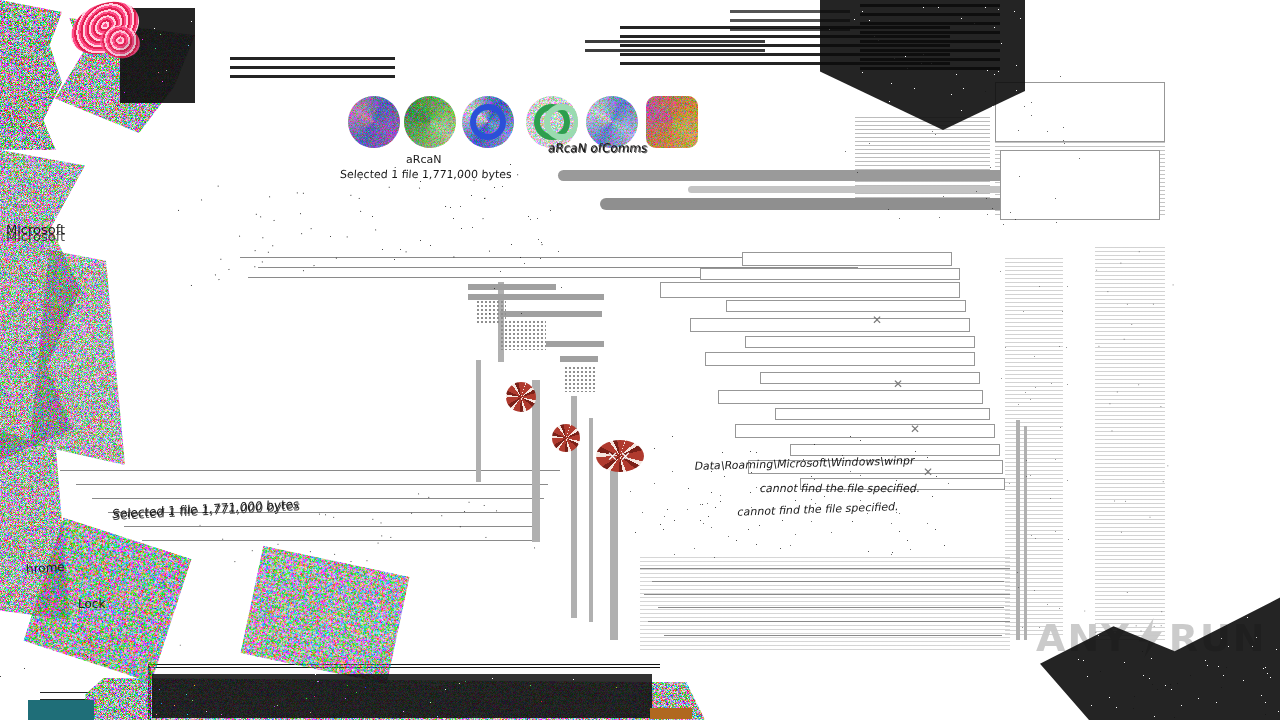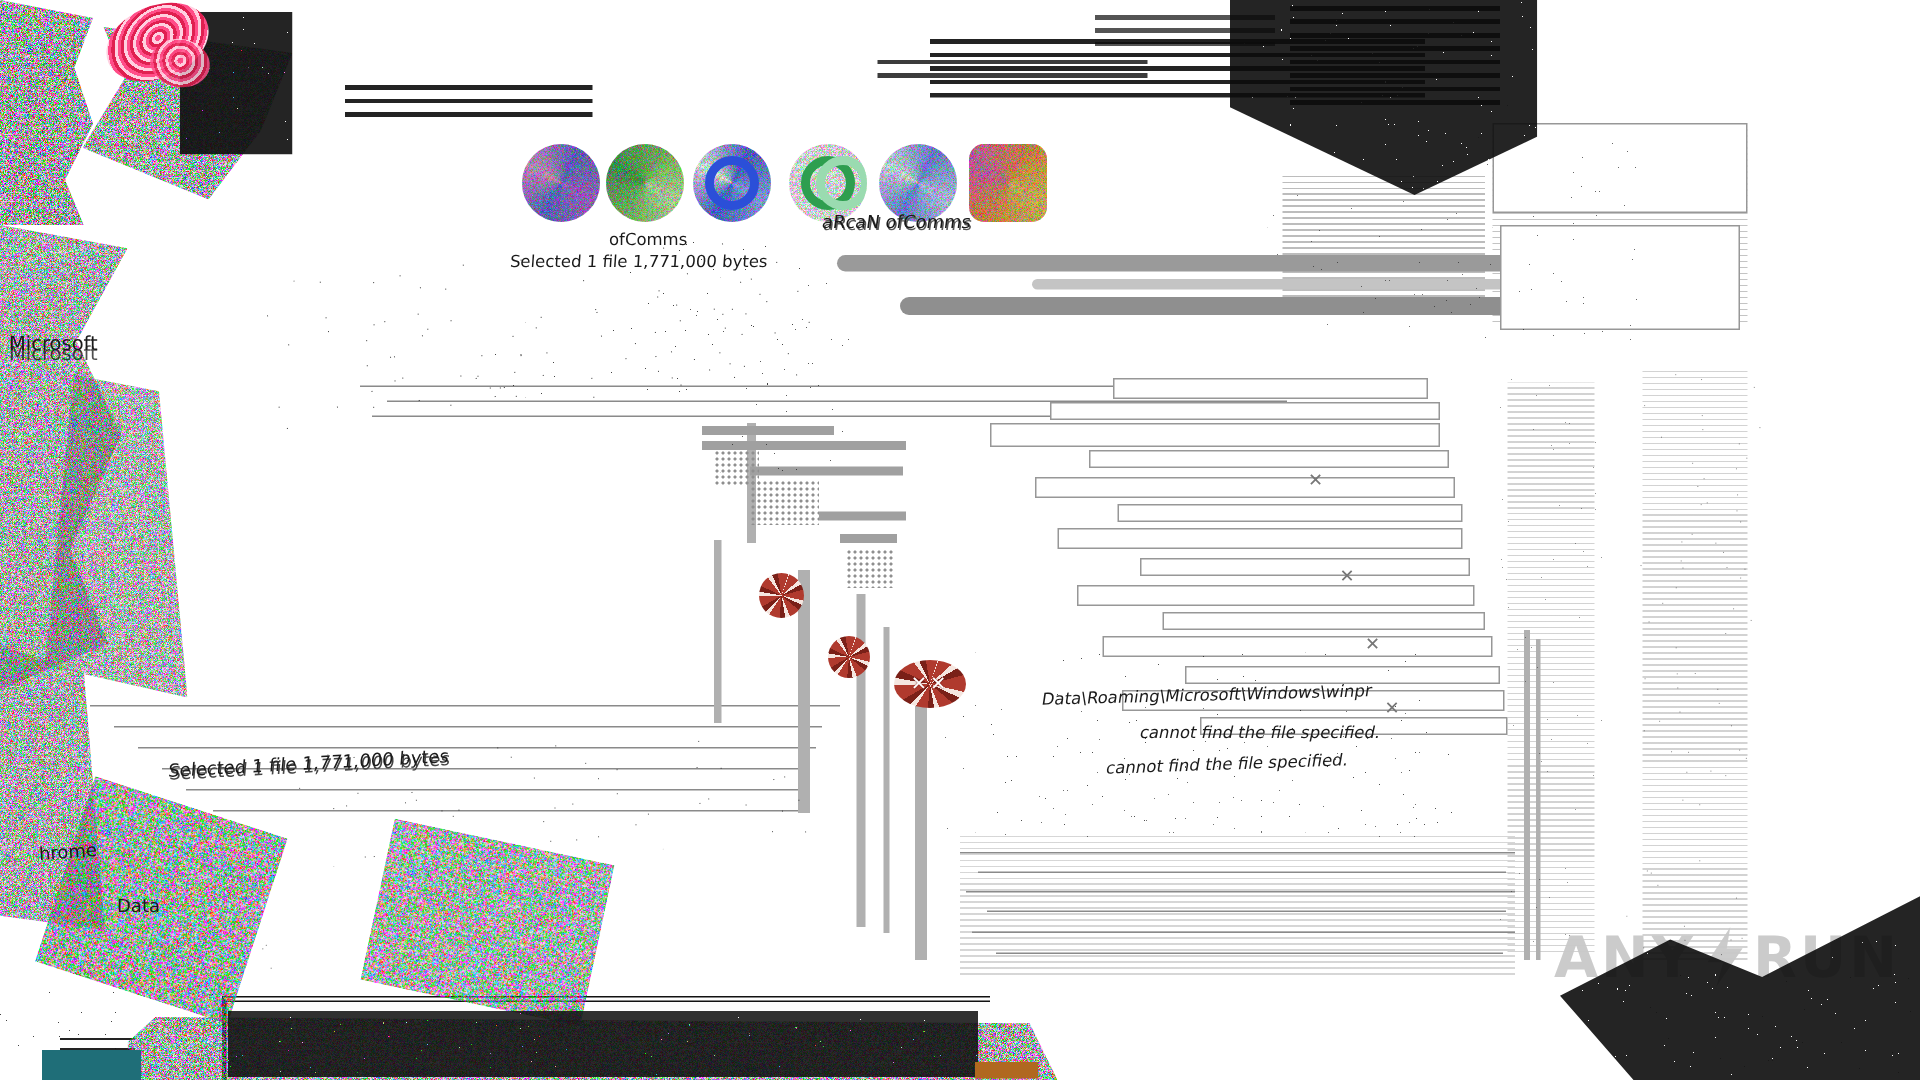--- a/index.html
+++ b/index.html
@@ -79,27 +79,27 @@
   </div>
 
   <div class="winfrag" style="left:148px;top:664px;width:512px;height:56px;"></div>
   <div class="teal" style="left: 28px; top: 700px; width: 66px; height: 20px; background: rgb(31, 110, 120);"></div>
   <div class="orange" style="left: 650px; top: 708px; width: 42px; height: 11px; background: rgb(176, 104, 32);"></div>
 
   <div class="cap" style="left:558px;top:170px;width:452px;height:11px;"></div>
   <div class="cap" style="left:600px;top:198px;width:410px;height:12px;background:#8f8f8f;"></div>
   <div class="cap" style="left:688px;top:186px;width:322px;height:7px;background:#c4c4c4;"></div>
 
-  <div class="txt" style="left:406px;top:153px;font-size:11px;">ofComms</div>
+  <div class="txt" style="left:406px;top:153px;font-size:11px;">aRcaN</div>
   <div class="txt" style="left:548px;top:141px;font-size:12px;transform:skewX(-8deg);text-shadow:1px 1px 0 #555;">aRcaN ofComms</div>
   <div class="txt" style="left:340px;top:168px;font-size:11px;transform:skewX(-4deg);">Selected 1 file 1,771,000 bytes</div>
   <div class="txt" style="left:112px;top:502px;font-size:12px;transform:rotate(-3deg) skewX(-8deg);text-shadow:1px 2px 0 #444;">Selected 1 file 1,771,000 bytes</div>
   <div class="txt" style="left:6px;top:222px;font-size:13px;text-shadow:0 7px 0 rgba(20,20,20,.75);">Microsoft</div>
   <div class="txt" style="left:26px;top:561px;font-size:12px;transform:rotate(-4deg);">hrome</div>
-  <div class="txt" style="left:78px;top:597px;font-size:12px;">Data</div>
+  <div class="txt" style="left:78px;top:597px;font-size:12px;">Lock</div>
   <div class="txt" style="left:695px;top:457px;font-size:11px;transform:skewX(-10deg) rotate(-1.5deg);">Data\Roaming\Microsoft\Windows\winpr</div>
   <div class="txt" style="left:760px;top:482px;font-size:11px;transform:skewX(-12deg);">cannot find the file specified.</div>
   <div class="txt" style="left:738px;top:503px;font-size:11px;transform:skewX(-12deg) rotate(-2deg);">cannot find the file specified.</div>
 
   <div id="watermark" style="left: 1036px; top: 616px; color: rgb(201, 201, 201);">
     <span>ANY</span>
     <svg id="wm-bolt" width="26" height="40" viewBox="0 0 20 34">
       <polygon id="boltpoly" points="13,0 0,20 9,20 5,34 20,12 11,12" fill="#c9c9c9"></polygon>
     </svg>
     <span>RUN</span>

